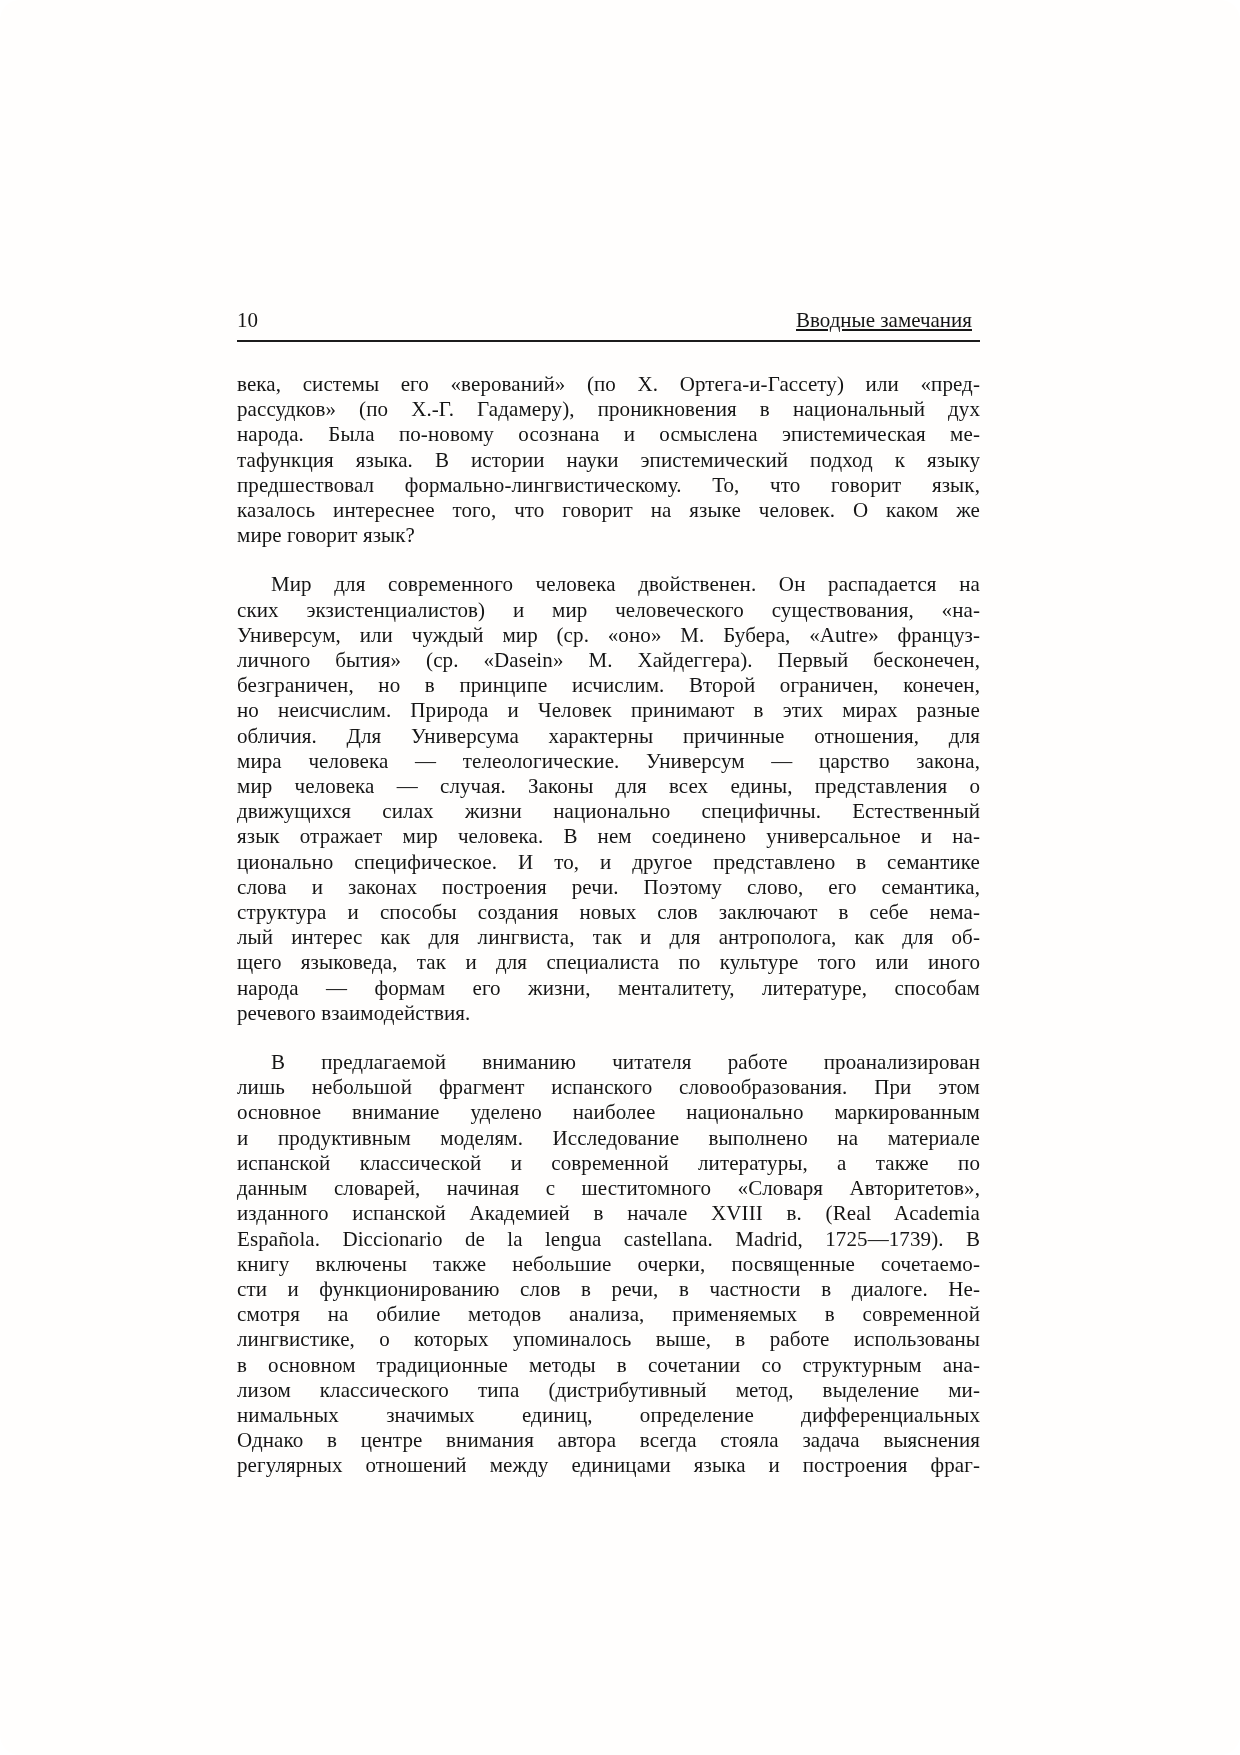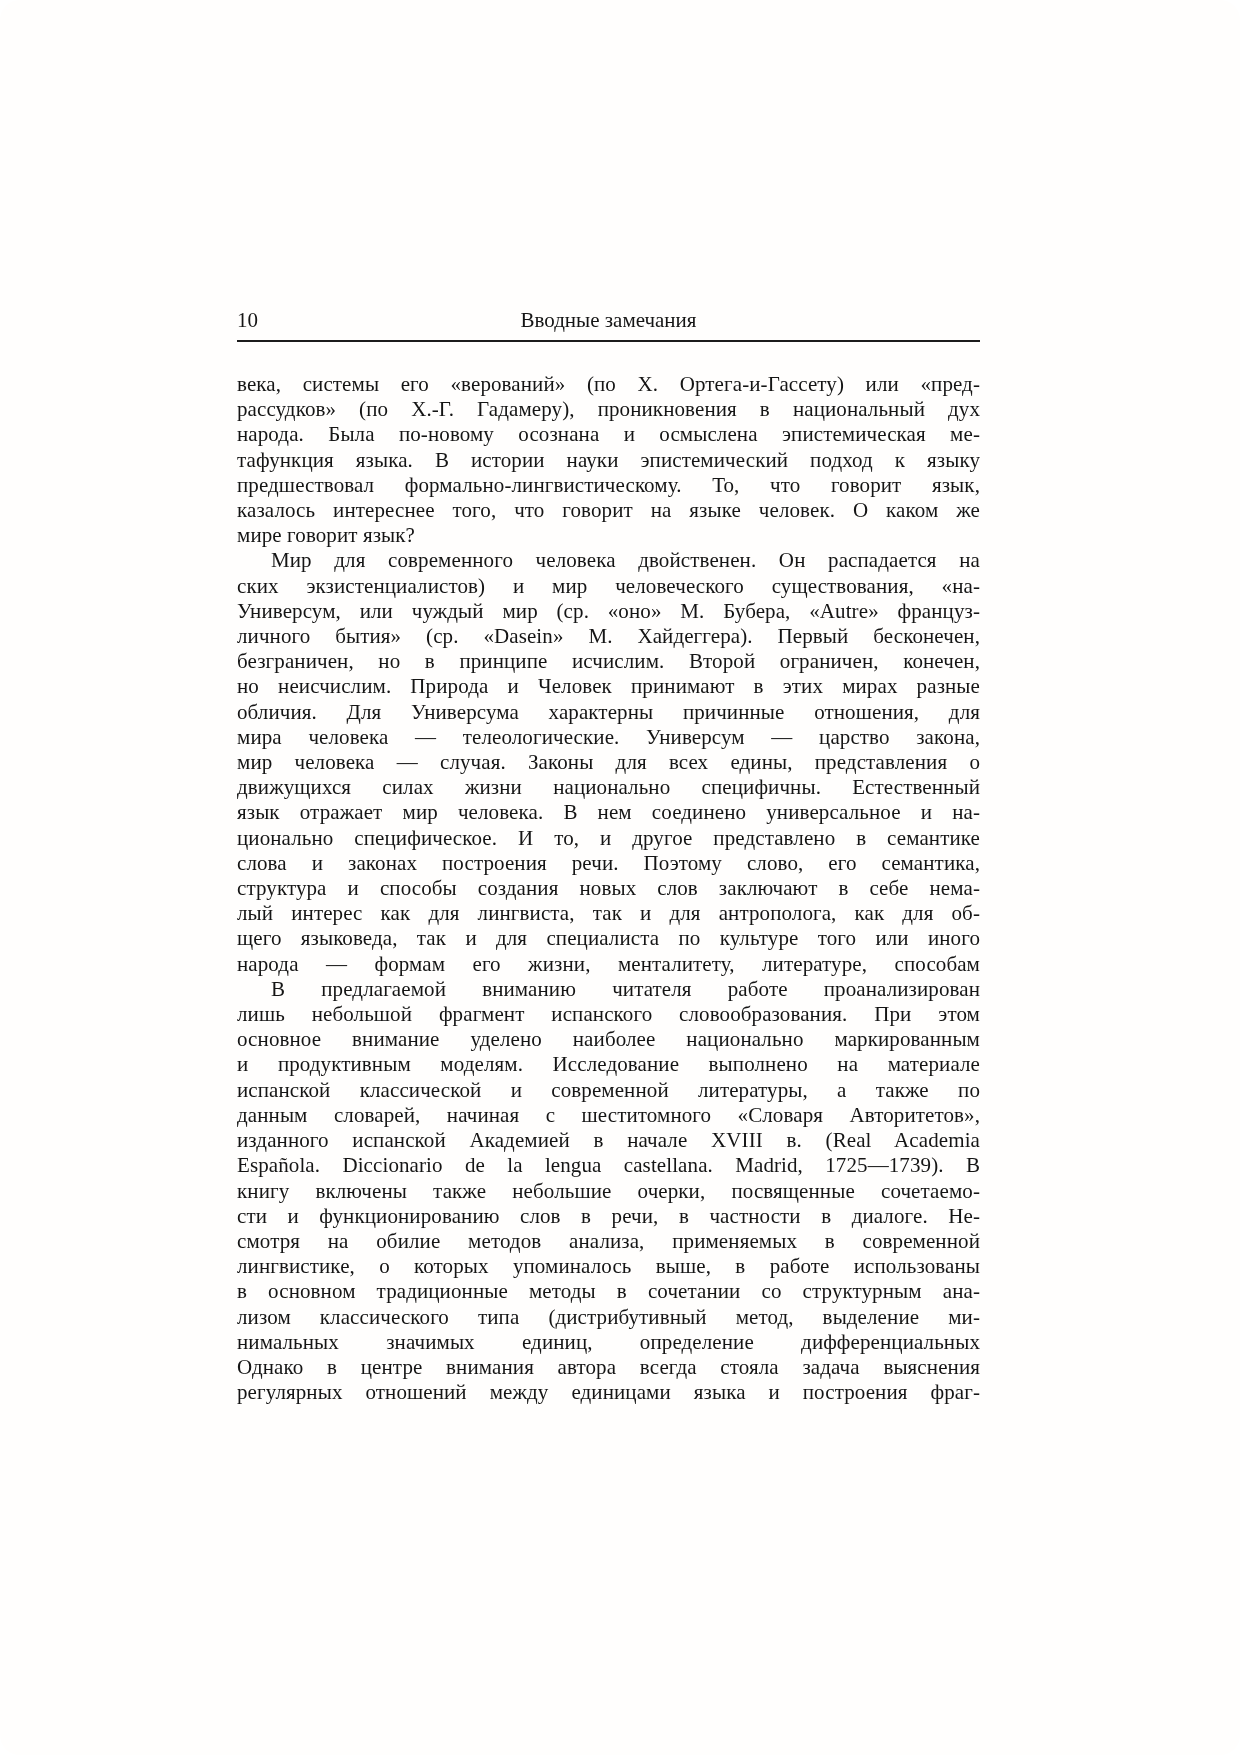--- a/index.html
+++ b/index.html
@@ -27,23 +27,24 @@
     line-height: 28px;
   }
   .page-number {
     position: absolute;
     left: 0;
     top: 0;
   }
   .running-title {
     position: absolute;
     left: 0;
-    right: 0;
+    right: 8px;
     top: 0;
-    text-align: center;
+    text-align: right;
+    text-decoration: underline;
   }
   .header-rule {
     position: absolute;
     left: 237px;
     top: 340px;
     width: 743px;
     height: 2px;
     background: #1c1c1c;
   }
   .text-column {
@@ -58,20 +59,21 @@
   .line {
     text-align: justify;
     text-align-last: justify;
     white-space: normal;
   }
   .line.end {
     text-align-last: left;
   }
   .line.indent {
     padding-left: 34px;
+    margin-top: 24px;
   }
 </style>
 </head>
 <body>
 
 <div class="page">
 
   <div class="page-header">
     <span class="page-number">10</span>
     <span class="running-title">Вводные замечания</span>
@@ -102,20 +104,21 @@
       <div class="line">мира человека — телеологические. Универсум — царство закона,</div>
       <div class="line">мир человека — случая. Законы для всех едины, представления о</div>
       <div class="line">движущихся силах жизни национально специфичны. Естественный</div>
       <div class="line">язык отражает мир человека. В нем соединено универсальное и на-</div>
       <div class="line">ционально специфическое. И то, и другое представлено в семантике</div>
       <div class="line">слова и законах построения речи. Поэтому слово, его семантика,</div>
       <div class="line">структура и способы создания новых слов заключают в себе нема-</div>
       <div class="line">лый интерес как для лингвиста, так и для антрополога, как для об-</div>
       <div class="line">щего языковеда, так и для специалиста по культуре того или иного</div>
       <div class="line">народа — формам его жизни, менталитету, литературе, способам</div>
+      <div class="line end">речевого взаимодействия.</div>
     </div>
 
     <div>
       <div class="line indent">В предлагаемой вниманию читателя работе проанализирован</div>
       <div class="line">лишь небольшой фрагмент испанского словообразования. При этом</div>
       <div class="line">основное внимание уделено наиболее национально маркированным</div>
       <div class="line">и продуктивным моделям. Исследование выполнено на материале</div>
       <div class="line">испанской классической и современной литературы, а также по</div>
       <div class="line">данным словарей, начиная с шеститомного «Словаря Авторитетов»,</div>
       <div class="line">изданного испанской Академией в начале XVIII в. (Real Academia</div>

